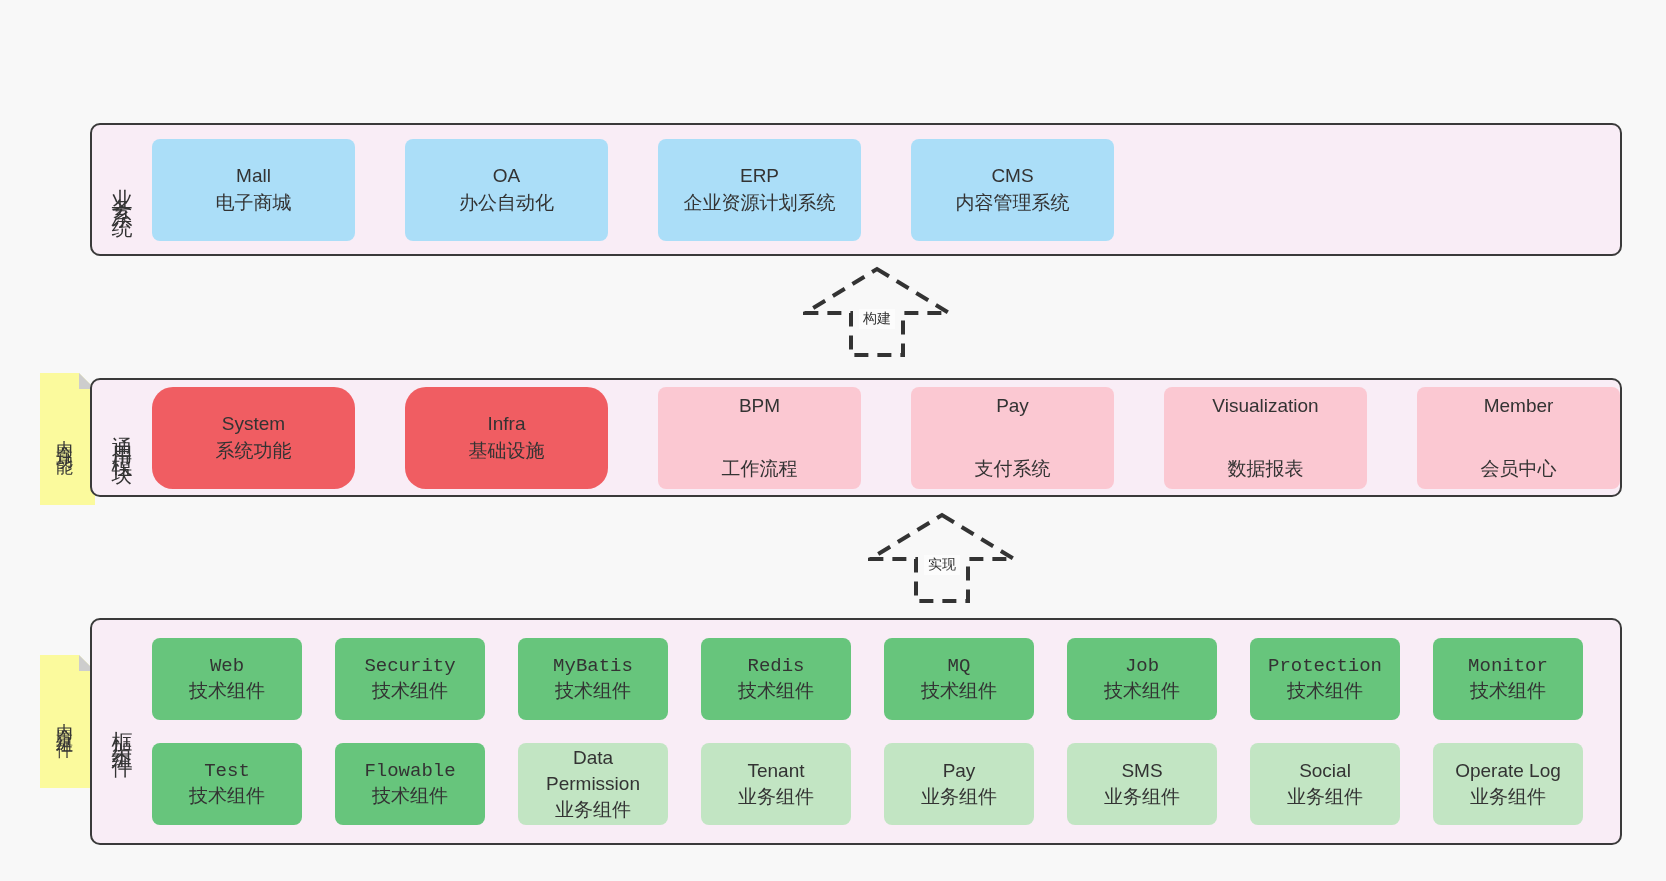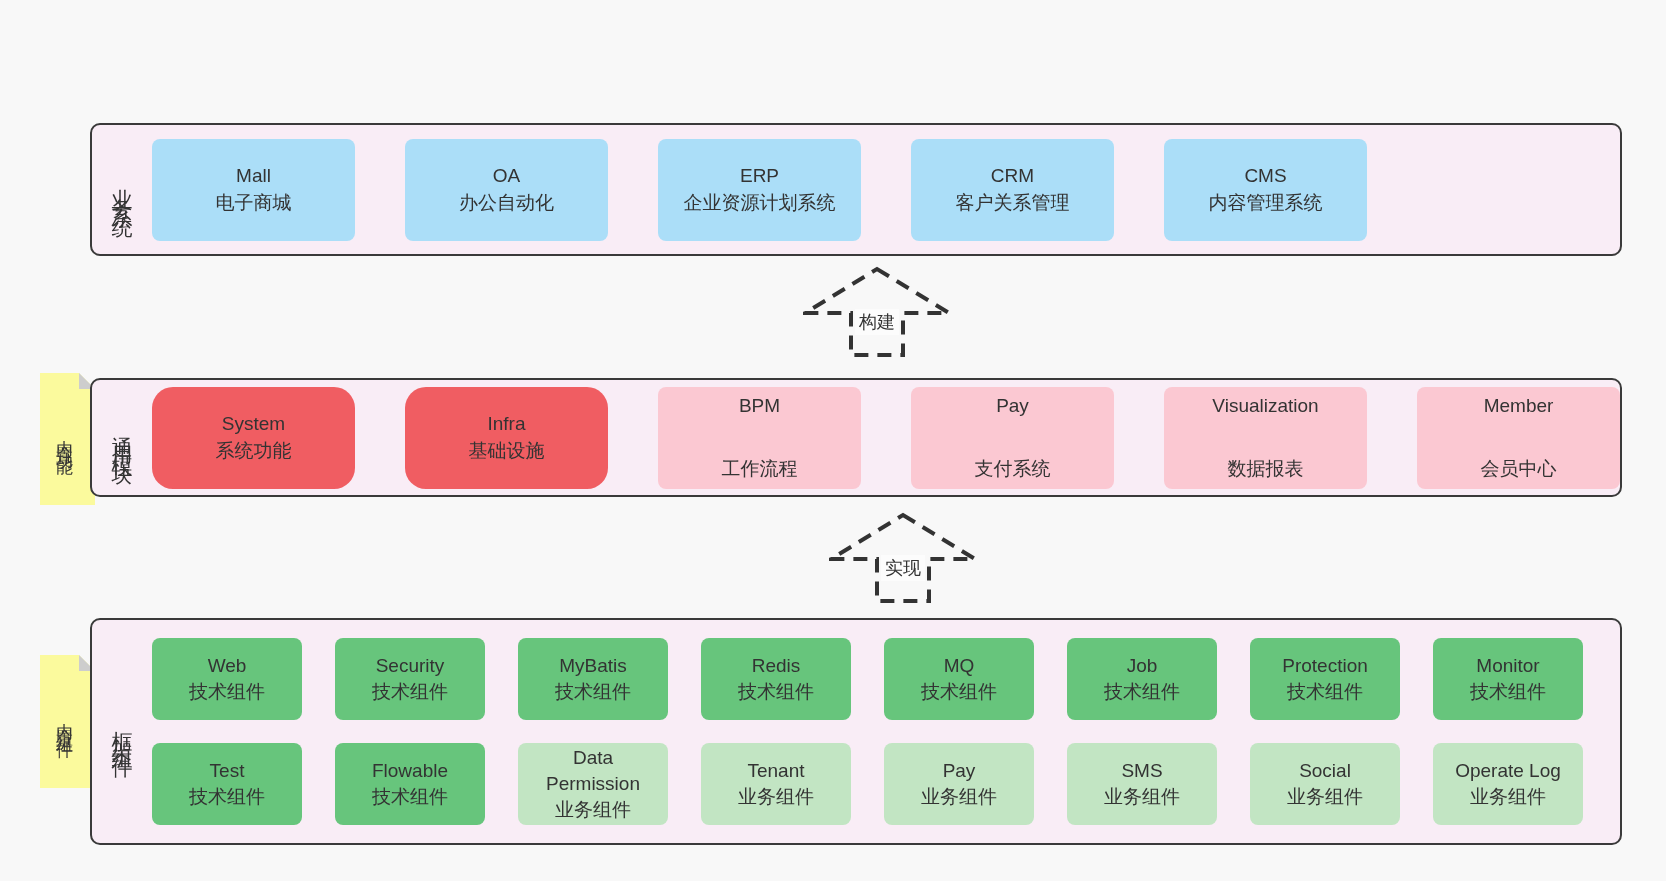--- a/index.html
+++ b/index.html
@@ -71,21 +71,21 @@
     text-align: center;
     font-size: 19px;
     line-height: 1.38;
     color: var(--text, #333);
   }
   .box-lg { width: 203px; height: 102px; padding: 0 8px; }
   .box-sm { width: 150px; height: 82px; padding: 0 12px; }
   .c-blue   { background: var(--blue_box, #abdef8); }
   .c-red    { background: var(--red_box, #f05d62); border-radius: 21px; }
   .c-pink   { background: var(--pink_box, #fbc8d2); gap: 36px; }
-  .c-green1 { background: var(--green_dark_box, #67c57c); }
+  .c-green1 { background: var(--green_dark_box, #67c57c); font-family: Liberation Mono, monospace; }
   .c-green2 { background: var(--green_light_box, #c2e5c3); }
 
   
   .note {
     position: absolute;
     left: 40px;
     width: 55px;
     background: var(--note_bg, #fbfa9d);
     z-index: 0;
     display: flex;
@@ -111,36 +111,36 @@
   }
 
   
   .arrow {
     position: absolute;
     width: 148px;
     height: 92px;
     z-index: 0;
   }
   #arrow-build     { left: 803px; top: 266px; }
-  #arrow-implement { left: 829px; top: 512px; font-family: Liberation Serif, serif; }
+  #arrow-implement { left: 868px; top: 512px; font-family: Liberation Serif, serif; }
   .arrow svg { display: block; width: 148px; height: 92px; }
   .arrow path {
     fill: none;
     stroke: var(--arrow, #333);
     stroke-width: 4;
     stroke-dasharray: 14 9;
   }
   .arrow-label {
     position: absolute;
     left: 50%;
     top: 43px;
     transform: translateX(-50%);
     background: var(--arrow_label_bg, #fcfcfc);
     padding: 1px 4px;
-    font-size: 18px;
+    font-size: 14px;
     white-space: nowrap;
     color: var(--text, #333);
   }
 </style>
 </head>
 <body>
 
 <div class="canvas">
 
   <div class="note" id="note-modules">
@@ -174,24 +174,20 @@
       </div>
       <div class="box box-lg c-blue">
         <span>OA</span>
         <span>办公自动化</span>
       </div>
       <div class="box box-lg c-blue">
         <span>ERP</span>
         <span>企业资源计划系统</span>
       </div>
       <div class="box box-lg c-blue">
-        <span>CRM</span>
-        <span>客户关系管理</span>
-      </div>
-      <div class="box box-lg c-blue">
         <span>CMS</span>
         <span>内容管理系统</span>
       </div>
     </div>
   </section>
 
   <section class="panel" id="panel-modules">
     <div class="gutter">
       <span class="vlabel">通用模块</span>
     </div>

